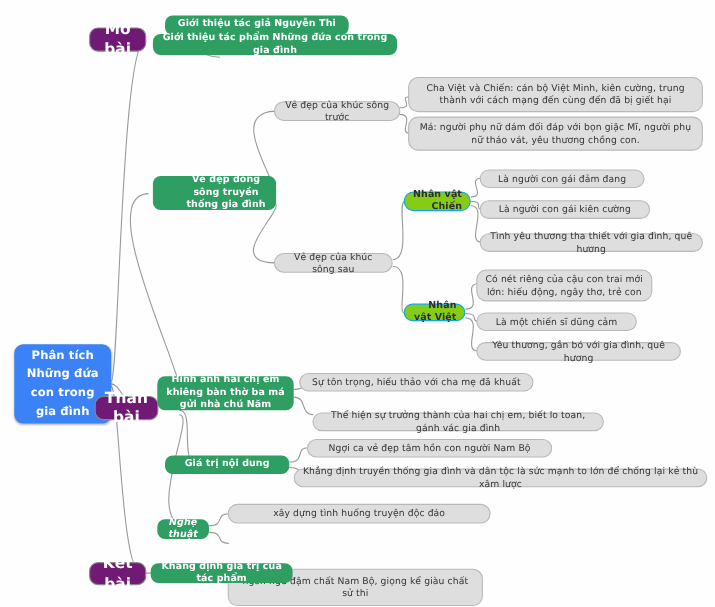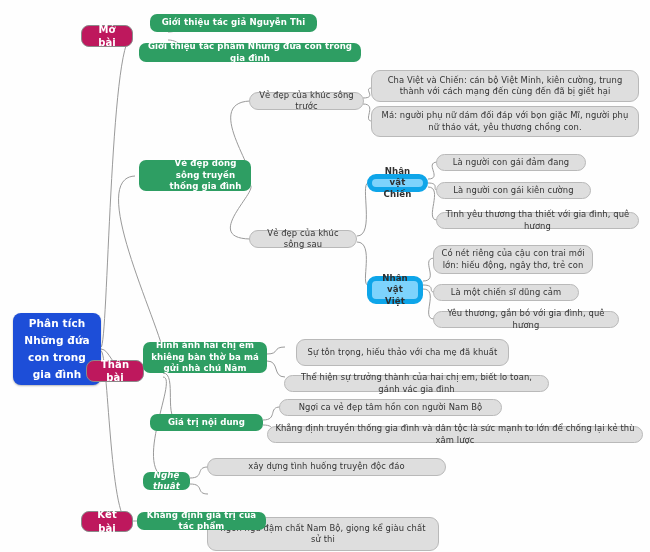--- a/index.html
+++ b/index.html
@@ -35,57 +35,58 @@
     border-radius: 7px;
     line-height: 1.32;
     padding: 3px 7px;
     letter-spacing: 0.1px;
   }
   .node span {
     display: block;
     width: 100%;
   }
   .n-root {
-    background: #1d4ed8;
+    background: #3b82f6;
     color: #ffffff;
     font-weight: bold;
     font-size: 10.5px;
     border-radius: 8px;
     line-height: 1.62;
     box-shadow: 0 1px 2px rgba(0,0,0,0.28);
   }
   .n-section {
-    background: #be185d;
+    background: #701a75;
     color: #ffffff;
     font-weight: bold;
-    font-size: 10px;
+    font-size: 14px;
     border: 1px solid #8a8a8a;
     border-radius: 8px;
   }
   .n-green {
     background: #2e9e63;
     color: #ffffff;
     font-weight: bold;
     font-size: 8.6px;
     border-radius: 7px;
   }
   .n-gray {
     background: #dedede;
     color: #333333;
     font-size: 8.4px;
     border: 1px solid #b9b9b9;
     border-radius: 9px;
   }
   .n-gray-mid {
-    background: #7dd3fc;
+    background: #84cc16;
     color: #2f2f2f;
     font-size: 8.6px;
     font-weight: bold;
-    border: 5px solid #0ea5e9;
+    border: 1px solid #0ea5e9;
     border-radius: 9px;
+    text-align: right;
   }
 </style>
 </head>
 <body>
 
 <div id="canvas">
 
   <svg id="links" viewBox="0 0 650 552">
     <g fill="none" stroke="#9a9a9a" stroke-width="1">
 
@@ -144,21 +145,21 @@
   </div>
 
   <div class="node n-section" style="left:81px; top:511px; width:52px; height:21px;">
     <span>Kết bài</span>
   </div>
 
   <div class="node n-green" style="left:150px; top:14px; width:167px; height:18px;">
     <span>Giới thiệu tác giả Nguyễn Thi</span>
   </div>
 
-  <div class="node n-green" style="left:139px; top:43px; width:222px; height:19px;">
+  <div class="node n-green" style="left:139px; top:31px; width:222px; height:19px;">
     <span>Giới thiệu tác phẩm Những đứa con trong gia đình</span>
   </div>
 
   <div class="node n-green" style="left:139px; top:160px; width:112px; height:31px;padding-left:28px;">
     <span>Vẻ đẹp dòng sông truyền thống gia đình</span>
   </div>
 
   <div class="node n-gray" style="left:249px; top:92px; width:115px; height:18px;">
     <span>Vẻ đẹp của khúc sông trước</span>
   </div>
@@ -184,41 +185,41 @@
   </div>
 
   <div class="node n-gray" style="left:436px; top:182px; width:155px; height:17px;">
     <span>Là người con gái kiên cường</span>
   </div>
 
   <div class="node n-gray" style="left:436px; top:212px; width:203px; height:17px;">
     <span>Tình yêu thương tha thiết với gia đình, quê hương</span>
   </div>
 
-  <div class="node n-gray-mid" style="left:367px; top:276px; width:56px; height:28px;">
+  <div class="node n-gray-mid" style="left:367px; top:276px; width:56px; height:16px;">
     <span>Nhân vật Việt</span>
   </div>
 
   <div class="node n-gray" style="left:433px; top:245px; width:160px; height:29px;">
     <span>Có nét riêng của cậu con trai mới lớn: hiếu động, ngây thơ, trẻ con</span>
   </div>
 
   <div class="node n-gray" style="left:433px; top:284px; width:146px; height:17px;">
     <span>Là một chiến sĩ dũng cảm</span>
   </div>
 
   <div class="node n-gray" style="left:433px; top:311px; width:186px; height:17px;">
     <span>Yêu thương, gắn bó với gia đình, quê hương</span>
   </div>
 
   <div class="node n-green" style="left:143px; top:342px; width:124px; height:31px;">
     <span>Hình ảnh hai chị em khiêng bàn thờ ba má gửi nhà chú Năm</span>
   </div>
 
-  <div class="node n-gray" style="left:296px; top:339px; width:213px; height:27px;">
+  <div class="node n-gray" style="left:272px; top:339px; width:213px; height:17px;">
     <span>Sự tôn trọng, hiếu thảo với cha mẹ đã khuất</span>
   </div>
 
   <div class="node n-gray" style="left:284px; top:375px; width:265px; height:17px;">
     <span>Thể hiện sự trưởng thành của hai chị em, biết lo toan, gánh vác gia đình</span>
   </div>
 
   <div class="node n-green" style="left:150px; top:414px; width:113px; height:17px;">
     <span>Giá trị nội dung</span>
   </div>

